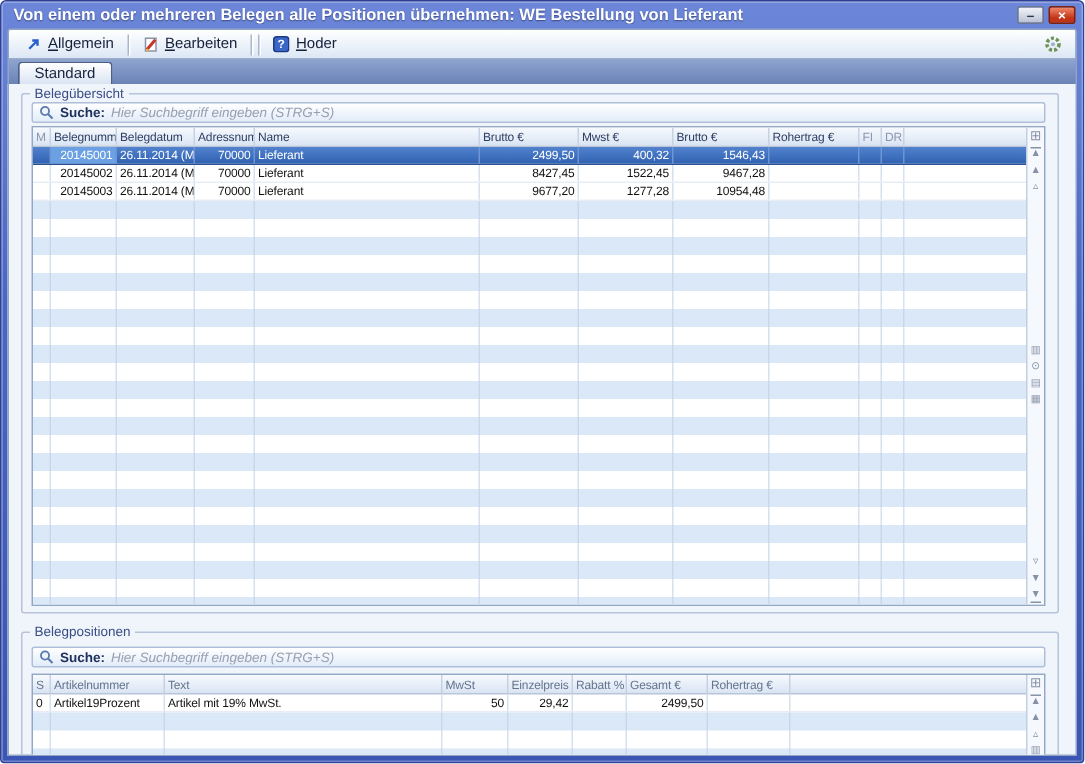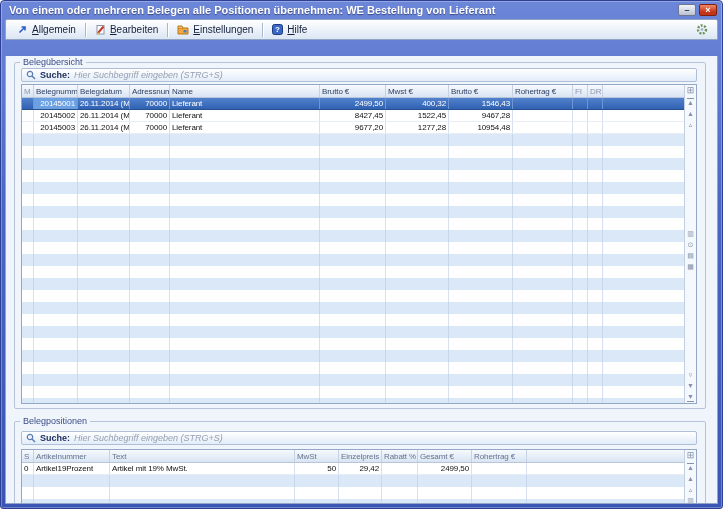--- a/index.html
+++ b/index.html
@@ -119,50 +119,43 @@
       <span class="icon">
         <svg width="11" height="11">
             <rect x="2" y="1.5" width="7" height="8.5" fill="#fff" stroke="#8a93a6" stroke-width="1"></rect>
             <path d="M3 9 L8.5 2.5" stroke="#c4372a" stroke-width="2"></path>
             <path d="M2.5 9.8 L4 9" stroke="#e8b23c" stroke-width="1.4"></path>
           </svg>
       </span>
       <span><u>B</u><span>earbeiten</span></span>
     </div>
     <div class="tsep"></div>
-    <div class="tbtn">
-      <span class="icon">
-        <svg width="12" height="11">
-            <path d="M1 4 h10 v6 h-10 z" fill="#f2a83e" stroke="#b87818" stroke-width="1"></path>
-            <path d="M1 4 v-2 h4 l1 2" fill="#f6c06a" stroke="#b87818" stroke-width="1"></path>
-            <rect x="6.5" y="6" width="3" height="2.5" fill="#4a7cc8"></rect>
-          </svg>
-      </span>
-      <span><u>E</u><span>instellungen</span></span>
-    </div>
     <div class="tsep"></div>
     <div class="tbtn">
       <span class="icon">
         <svg width="11" height="11">
             <rect x="0.5" y="0.5" width="10" height="10" rx="2" fill="#3a66c8" stroke="#1c3a80"></rect>
             <text x="5.5" y="8.2" text-anchor="middle" font-size="8" font-weight="bold" fill="#fff" font-family="Liberation Sans, sans-serif">?</text>
           </svg>
       </span>
-      <span><u>H</u><span>ilfe</span></span>
+      <span><u>H</u><span>oder</span></span>
     </div>
     <div class="tright">
       <span class="icon">
         <svg width="14" height="13">
             <circle cx="7" cy="6.5" r="4" fill="none" stroke="#6d9458" stroke-width="2.4" stroke-dasharray="2 1.4"></circle>
             <circle cx="7" cy="6.5" r="1.4" fill="#9fb6cc"></circle>
           </svg>
       </span>
     </div>
   </div>
 
+  <div class="tabstrip">
+    <div class="tab">Standard</div>
+  </div>
 
   <div class="content">
 
     <div class="groupbox" id="group1">
       <span class="legend">Belegübersicht</span>
       <div class="searchbar">
         <span class="icon">
           <svg width="10" height="10">
               <circle cx="4" cy="4" r="2.7" fill="#eef4fc" stroke="#5a7ab0" stroke-width="1.2"></circle>
               <path d="M6 6 L9 9" stroke="#5a7ab0" stroke-width="1.4"></path>

